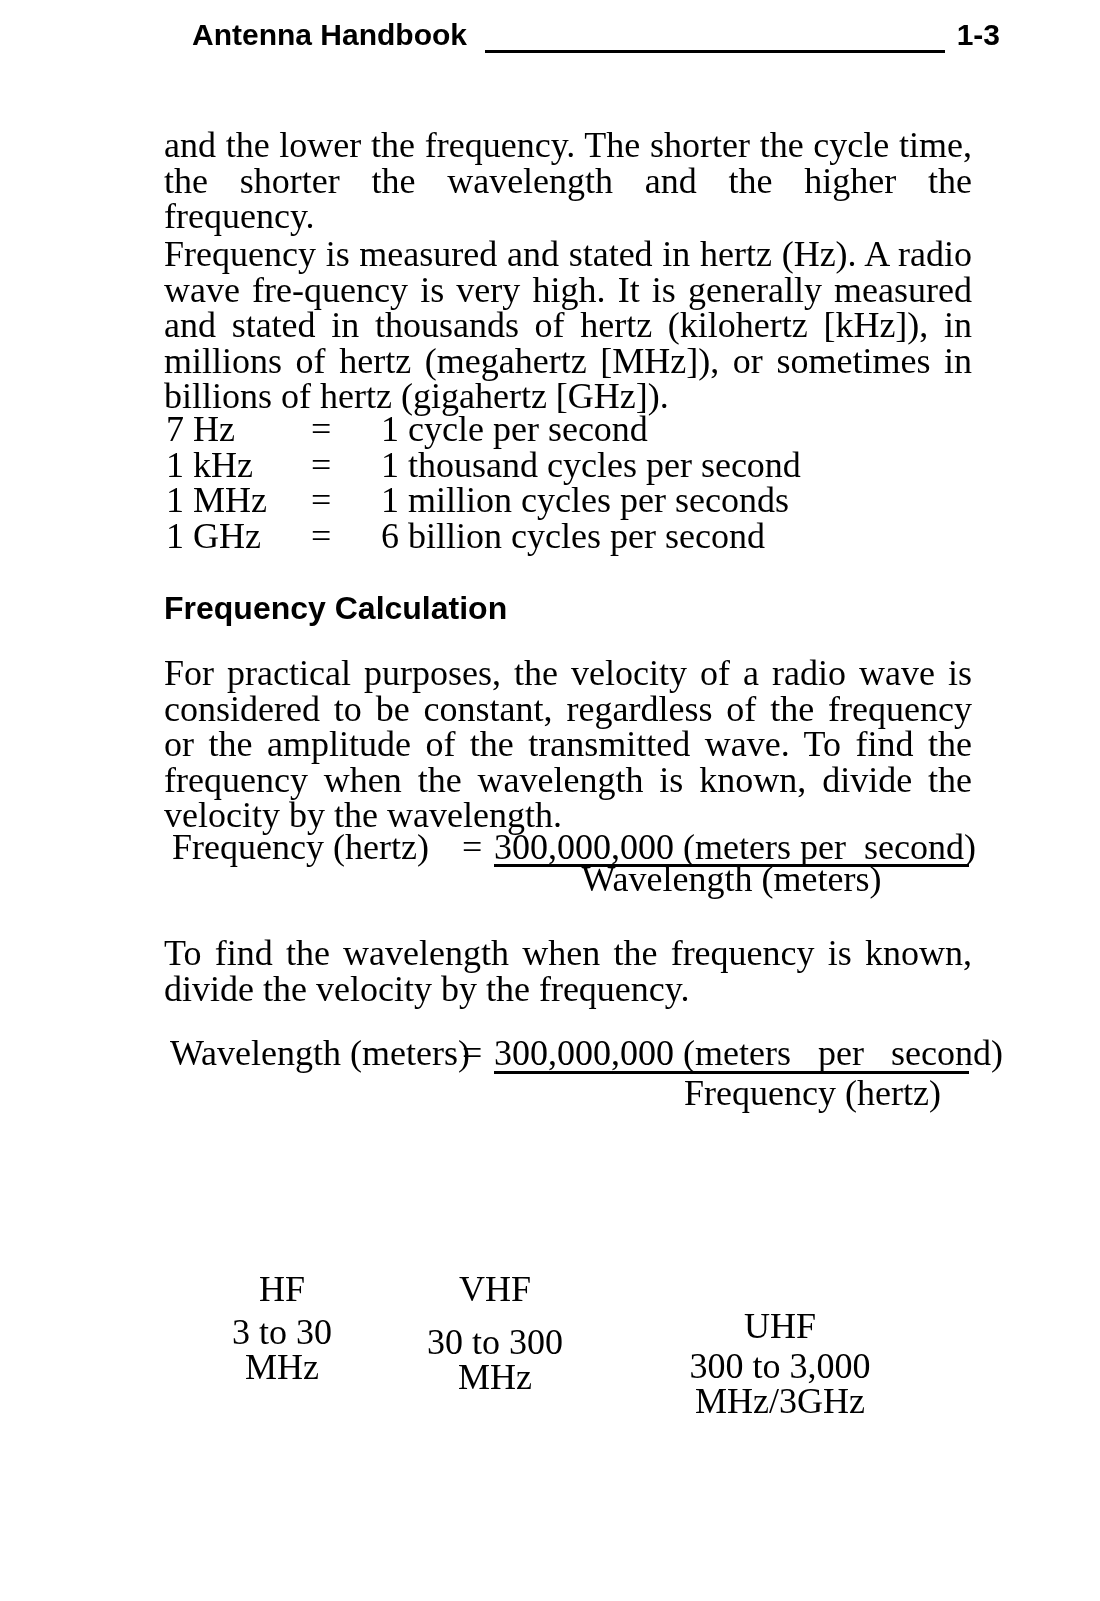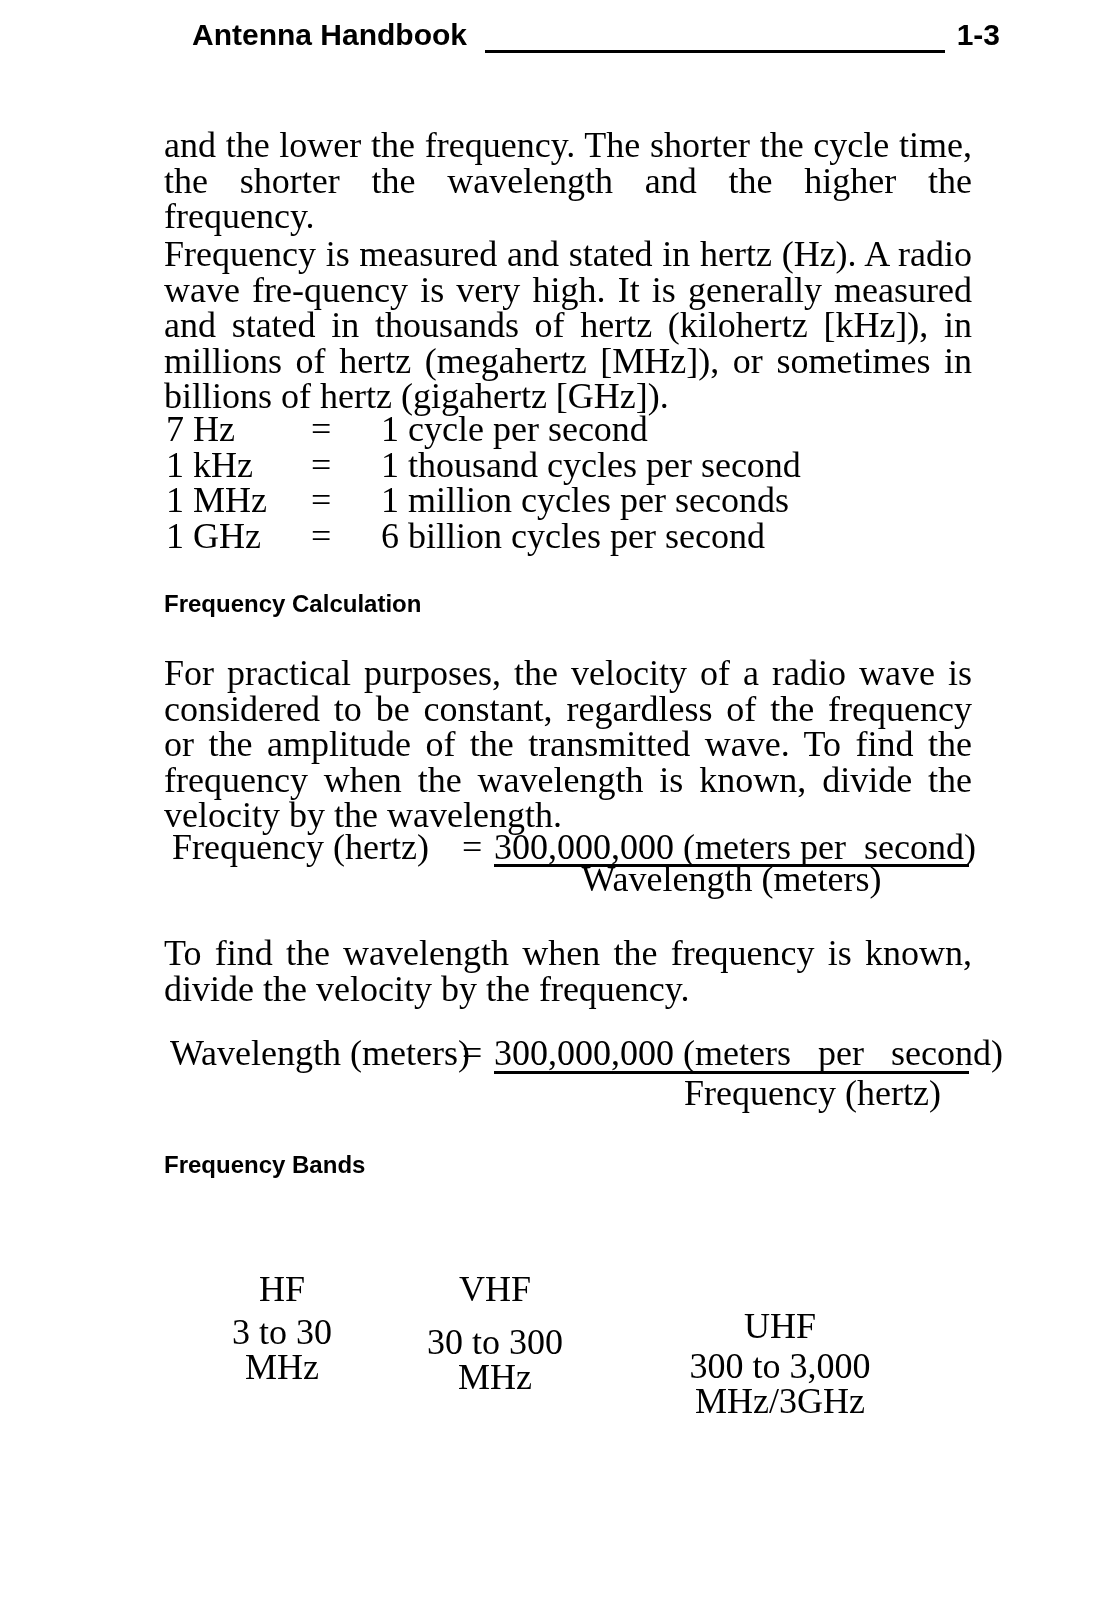--- a/index.html
+++ b/index.html
@@ -3,21 +3,21 @@
 <meta charset="utf-8">
 <style>
   html, body { margin: 0; padding: 0; background: #ffffff; }
   body { width: 1100px; height: 1601px; position: relative; overflow: hidden; color: #000; }
   .page { position: absolute; left: 0; top: 0; width: 1100px; height: 1601px; }
   .header { position: absolute; left: 164px; top: 12px; width: 808px; height: 40px; display: flex; align-items: flex-end; font-family: "Liberation Sans", sans-serif; font-weight: bold; font-size: 30px; margin-left: 28px; }
   .header .rule { flex: 1; height: 0; border-top: 3px solid #000; margin: 0 12px 0 18px; position: relative; top: 1px; }
   .serif { font-family: "Liberation Serif", serif; font-size: 36px; line-height: 35.5px; }
   .para { position: absolute; left: 164px; width: 808px; text-align: justify; }
   .para p { margin: 0; }
-  .h2 { position: absolute; left: 164px; font-family: "Liberation Sans", sans-serif; font-weight: bold; font-size: 24px; }
+  .h2 { position: absolute; left: 164px; font-family: "Liberation Sans", sans-serif; font-weight: bold; font-size: 32px; }
   .units { position: absolute; left: 166px; top: 412px; }
   .units .row { display: flex; height: 35.5px; }
   .units .c1 { width: 145px; }
   .units .c2 { width: 70px; }
   .eq { position: absolute; left: 164px; width: 808px; height: 80px; }
   .eq .lhs { position: absolute; left: 8px; top: 0; }
   .eq .equals { position: absolute; left: 298px; top: 0; }
   .eq .num { position: absolute; left: 330px; width: 475px; top: 0; text-align: right; }
   .eq .bar { position: absolute; left: 330px; width: 475px; top: 34px; border-top: 3px solid #000; }
   .eq .den { position: absolute; left: 330px; width: 475px; text-align: center; }
@@ -85,21 +85,20 @@
   </div>
 
   <div class="eq serif" style="top:1036px;">
     <span class="lhs" style="left:6px;">Wavelength (meters)</span>
     <span class="equals">=</span>
     <span class="num" style="white-space:pre;">300,000,000 (meters   per   second)</span>
     <span class="bar" style="top:35px;"></span>
     <span class="den" style="top:40px; left:520px; width:280px; text-align:left;">Frequency (hertz)</span>
   </div>
 
-  <div class="h2" style="top:1151px;">Frequency Bands</div>
 
 
   <div class="bands serif">
     <div class="band" style="left:30px; width:176px;">
       <div>HF</div>
       <div style="margin-top:7px;">3 to 30 MHz</div>
     </div>
     <div class="band" style="left:236px; width:190px;">
       <div>VHF</div>
       <div style="margin-top:17px;">30 to 300 MHz</div>

